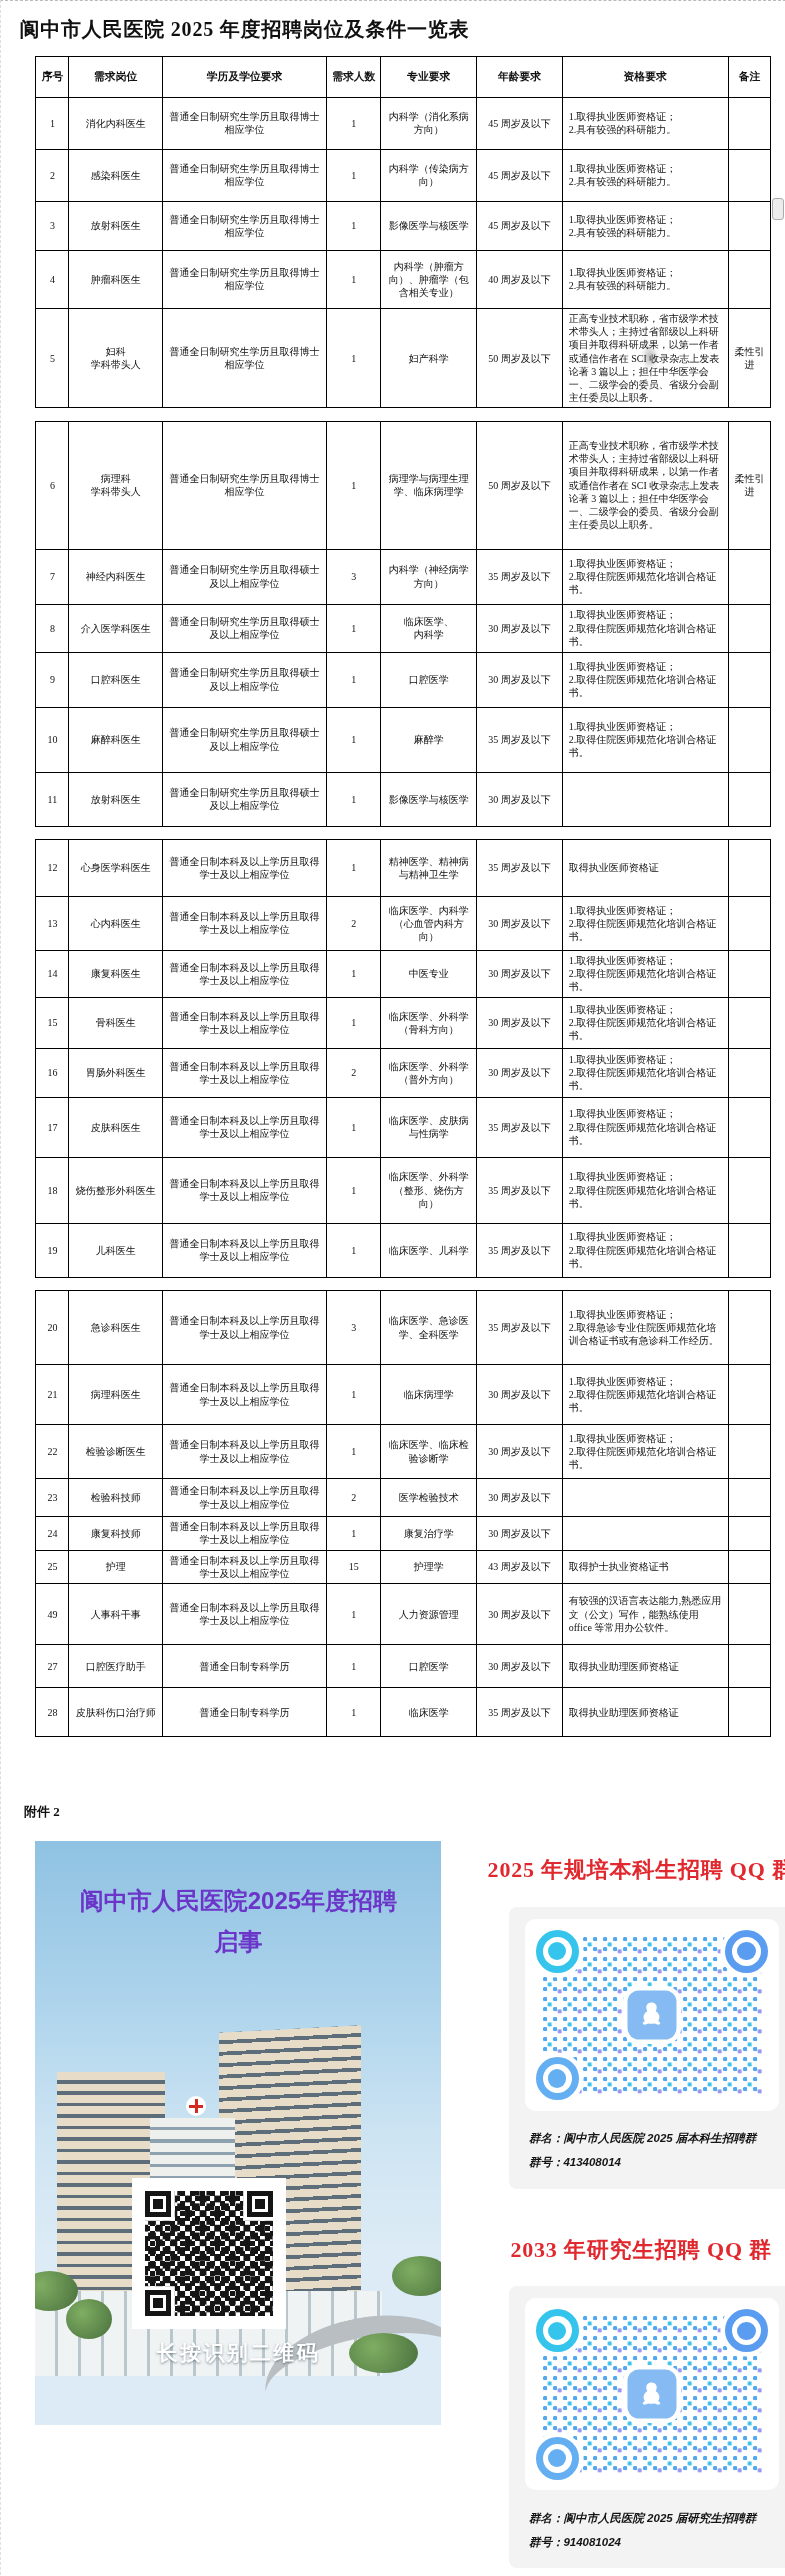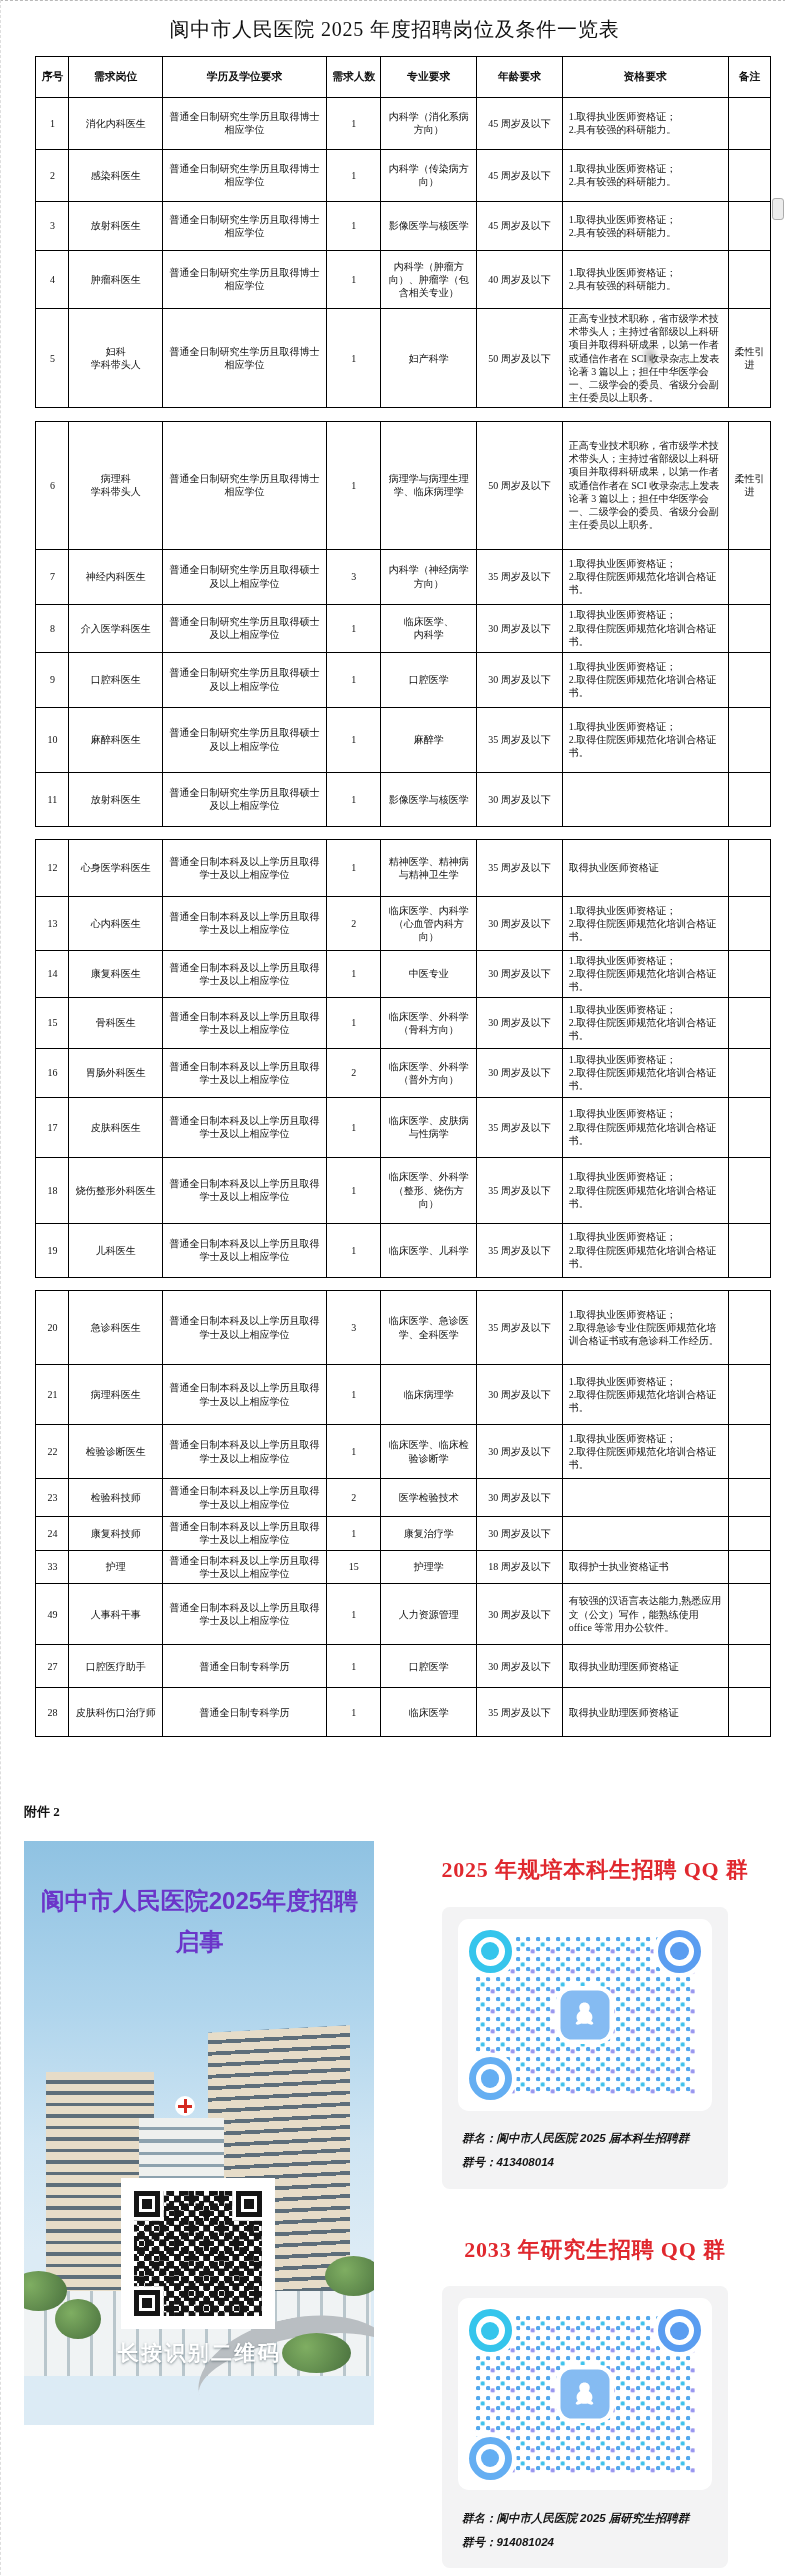--- a/index.html
+++ b/index.html
@@ -1,39 +1,39 @@
 <!DOCTYPE html>
 <html style="font-size:12.3px"><head>
 <meta charset="utf-8">
 <style>
   html,body{margin:0;padding:0;background:#fff;}
   body{font-family:"Liberation Serif","DejaVu Serif",serif;color:#111;}
   .page{position:relative;width:786px;margin:0 auto;background:#fff;
         border-top:0.8px dashed #b9b9b9;border-left:0.8px dashed #dedede;border-right:0.8px dashed #dedede;
         box-sizing:border-box;padding:10.8px 15.4px 92px 18.4px;}
   .att-label{font-weight:bold;font-size:13px;margin:3.1px 0 7.7px 4.6px;}
-  .main-title{text-align:center;font-weight:normal;font-size:20px;margin:4.6px 0 12.3px 0;letter-spacing:0.8px;}
+  .main-title{font-weight:bold;font-size:20px;margin:4.6px 0 12.3px 0;letter-spacing:0.8px;}
   table.roster{width:736px;margin:0 0 0 16px;border-collapse:collapse;table-layout:fixed;
                border:1.9px solid #000;font-size:10px;}
   table.roster + table.roster{margin-top:12.3px;}
   table.roster th{border:1.4px solid #000;font-size:10.8px;font-weight:bold;padding:3.1px 1.5px;height:34px;}
   table.roster td{border:1.2px solid #000;text-align:center;vertical-align:middle;
                   padding:3.1px 3.8px;white-space:pre-line;line-height:1.32;}
   table.roster td.left{text-align:left;padding-left:6.1px;padding-right:4.6px;}
   col.c-no{width:4.5%}col.c-post{width:12.7%}col.c-edu{width:22.4%}col.c-count{width:7.3%}
   col.c-major{width:13.1%}col.c-age{width:11.6%}col.c-qual{width:22.6%}col.c-note{width:5.8%}
   .smudge{position:absolute;left:640px;top:343px;width:18.4px;height:26px;border-radius:50%;
           background:radial-gradient(closest-side,rgba(120,120,120,.55),rgba(150,150,150,0));filter:blur(1.5px);}
   .scroll-thumb{position:absolute;right:1.5px;top:197px;width:10px;height:20px;background:#ececec;
           border:0.8px solid #ababab;border-radius:3.1px;}
   
   .att2{margin-top:66px;}
   .bottom-wrap{display:flex;margin-top:20px;}
   
-  .poster{position:relative;width:350px;height:584px;margin-left:5px;flex:none;overflow:hidden;
+  .poster{position:relative;width:406px;height:584px;margin-left:16px;flex:none;overflow:hidden;
           background:linear-gradient(180deg,#8fc2e2 0%,#aed4ec 28%,#cfe5f3 52%,#dcebf5 70%);}
   .poster-title{position:relative;z-index:3;text-align:center;margin-top:40px;
           font-family:"Liberation Sans","DejaVu Sans",sans-serif;
           font-weight:bold;font-size:24px;line-height:1.7;color:#6b35c9;}
   .bldg{position:absolute;background:#ddd2bc;}
   .bldg.win{background:repeating-linear-gradient(180deg,#e6dcc8 0 7.7px,#5d6e7a 7.7px 11.5px);}
   .b-left{left:21.5px;top:231px;width:108px;height:231px;}
   .b-main{left:184px;top:188px;width:142px;height:300px;transform:skewY(-3deg);}
   .b-mid{left:115px;top:277px;width:85px;height:177px;background:repeating-linear-gradient(180deg,#eef0ee 0 9.2px,#8da2ae 9.2px 12.3px);}
   .b-podium{left:0;top:450px;width:347px;height:85px;background:repeating-linear-gradient(90deg,#f0f3f4 0 20px,#b9c6cc 20px 23px);}
@@ -409,26 +409,26 @@
           <td>24</td>
           <td>康复科技师</td>
           <td>普通全日制本科及以上学历且取得学士及以上相应学位</td>
           <td>1</td>
           <td>康复治疗学</td>
           <td>30 周岁及以下</td>
           <td class="left"></td>
           <td></td>
         </tr>
         <tr style="height: 31px;">
-          <td>33</td>
+          <td>25</td>
           <td>护理</td>
           <td>普通全日制本科及以上学历且取得学士及以上相应学位</td>
           <td>15</td>
           <td>护理学</td>
-          <td>18 周岁及以下</td>
+          <td>43 周岁及以下</td>
           <td class="left">取得护士执业资格证书</td>
           <td></td>
         </tr>
         <tr style="height: 61px;">
           <td>49</td>
           <td>人事科干事</td>
           <td>普通全日制本科及以上学历且取得学士及以上相应学位</td>
           <td>1</td>
           <td>人力资源管理</td>
           <td>30 周岁及以下</td>

